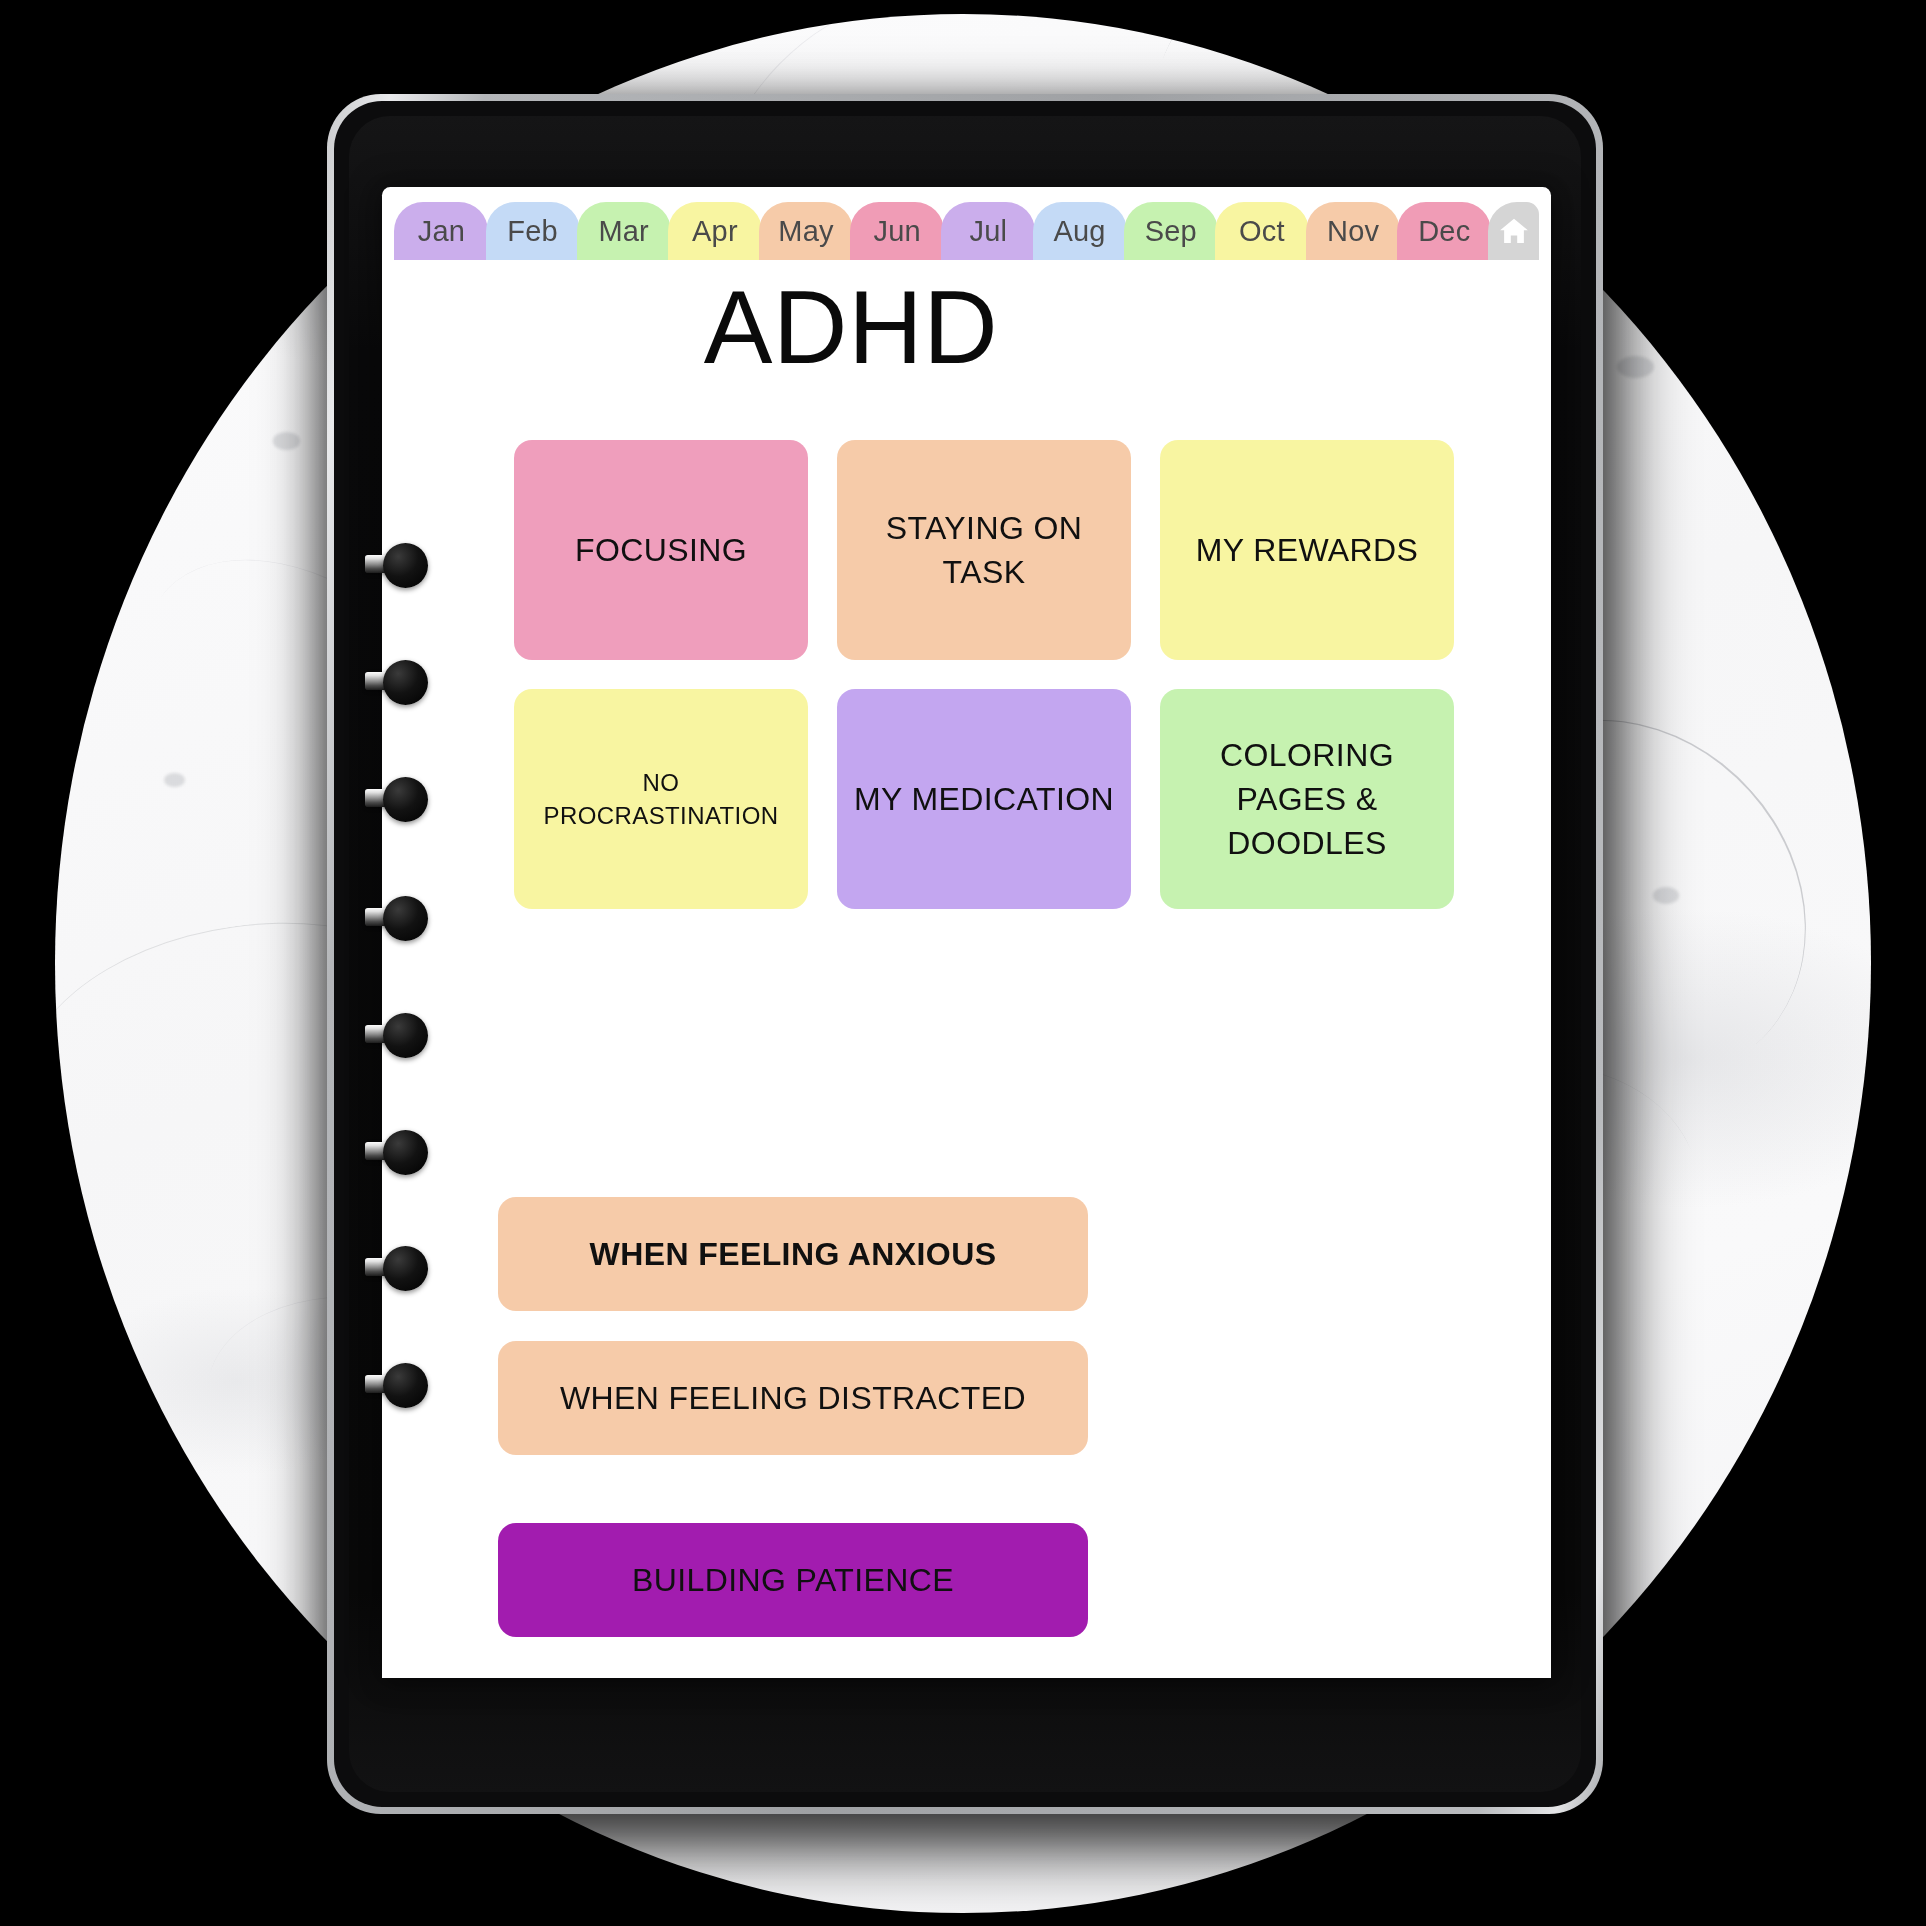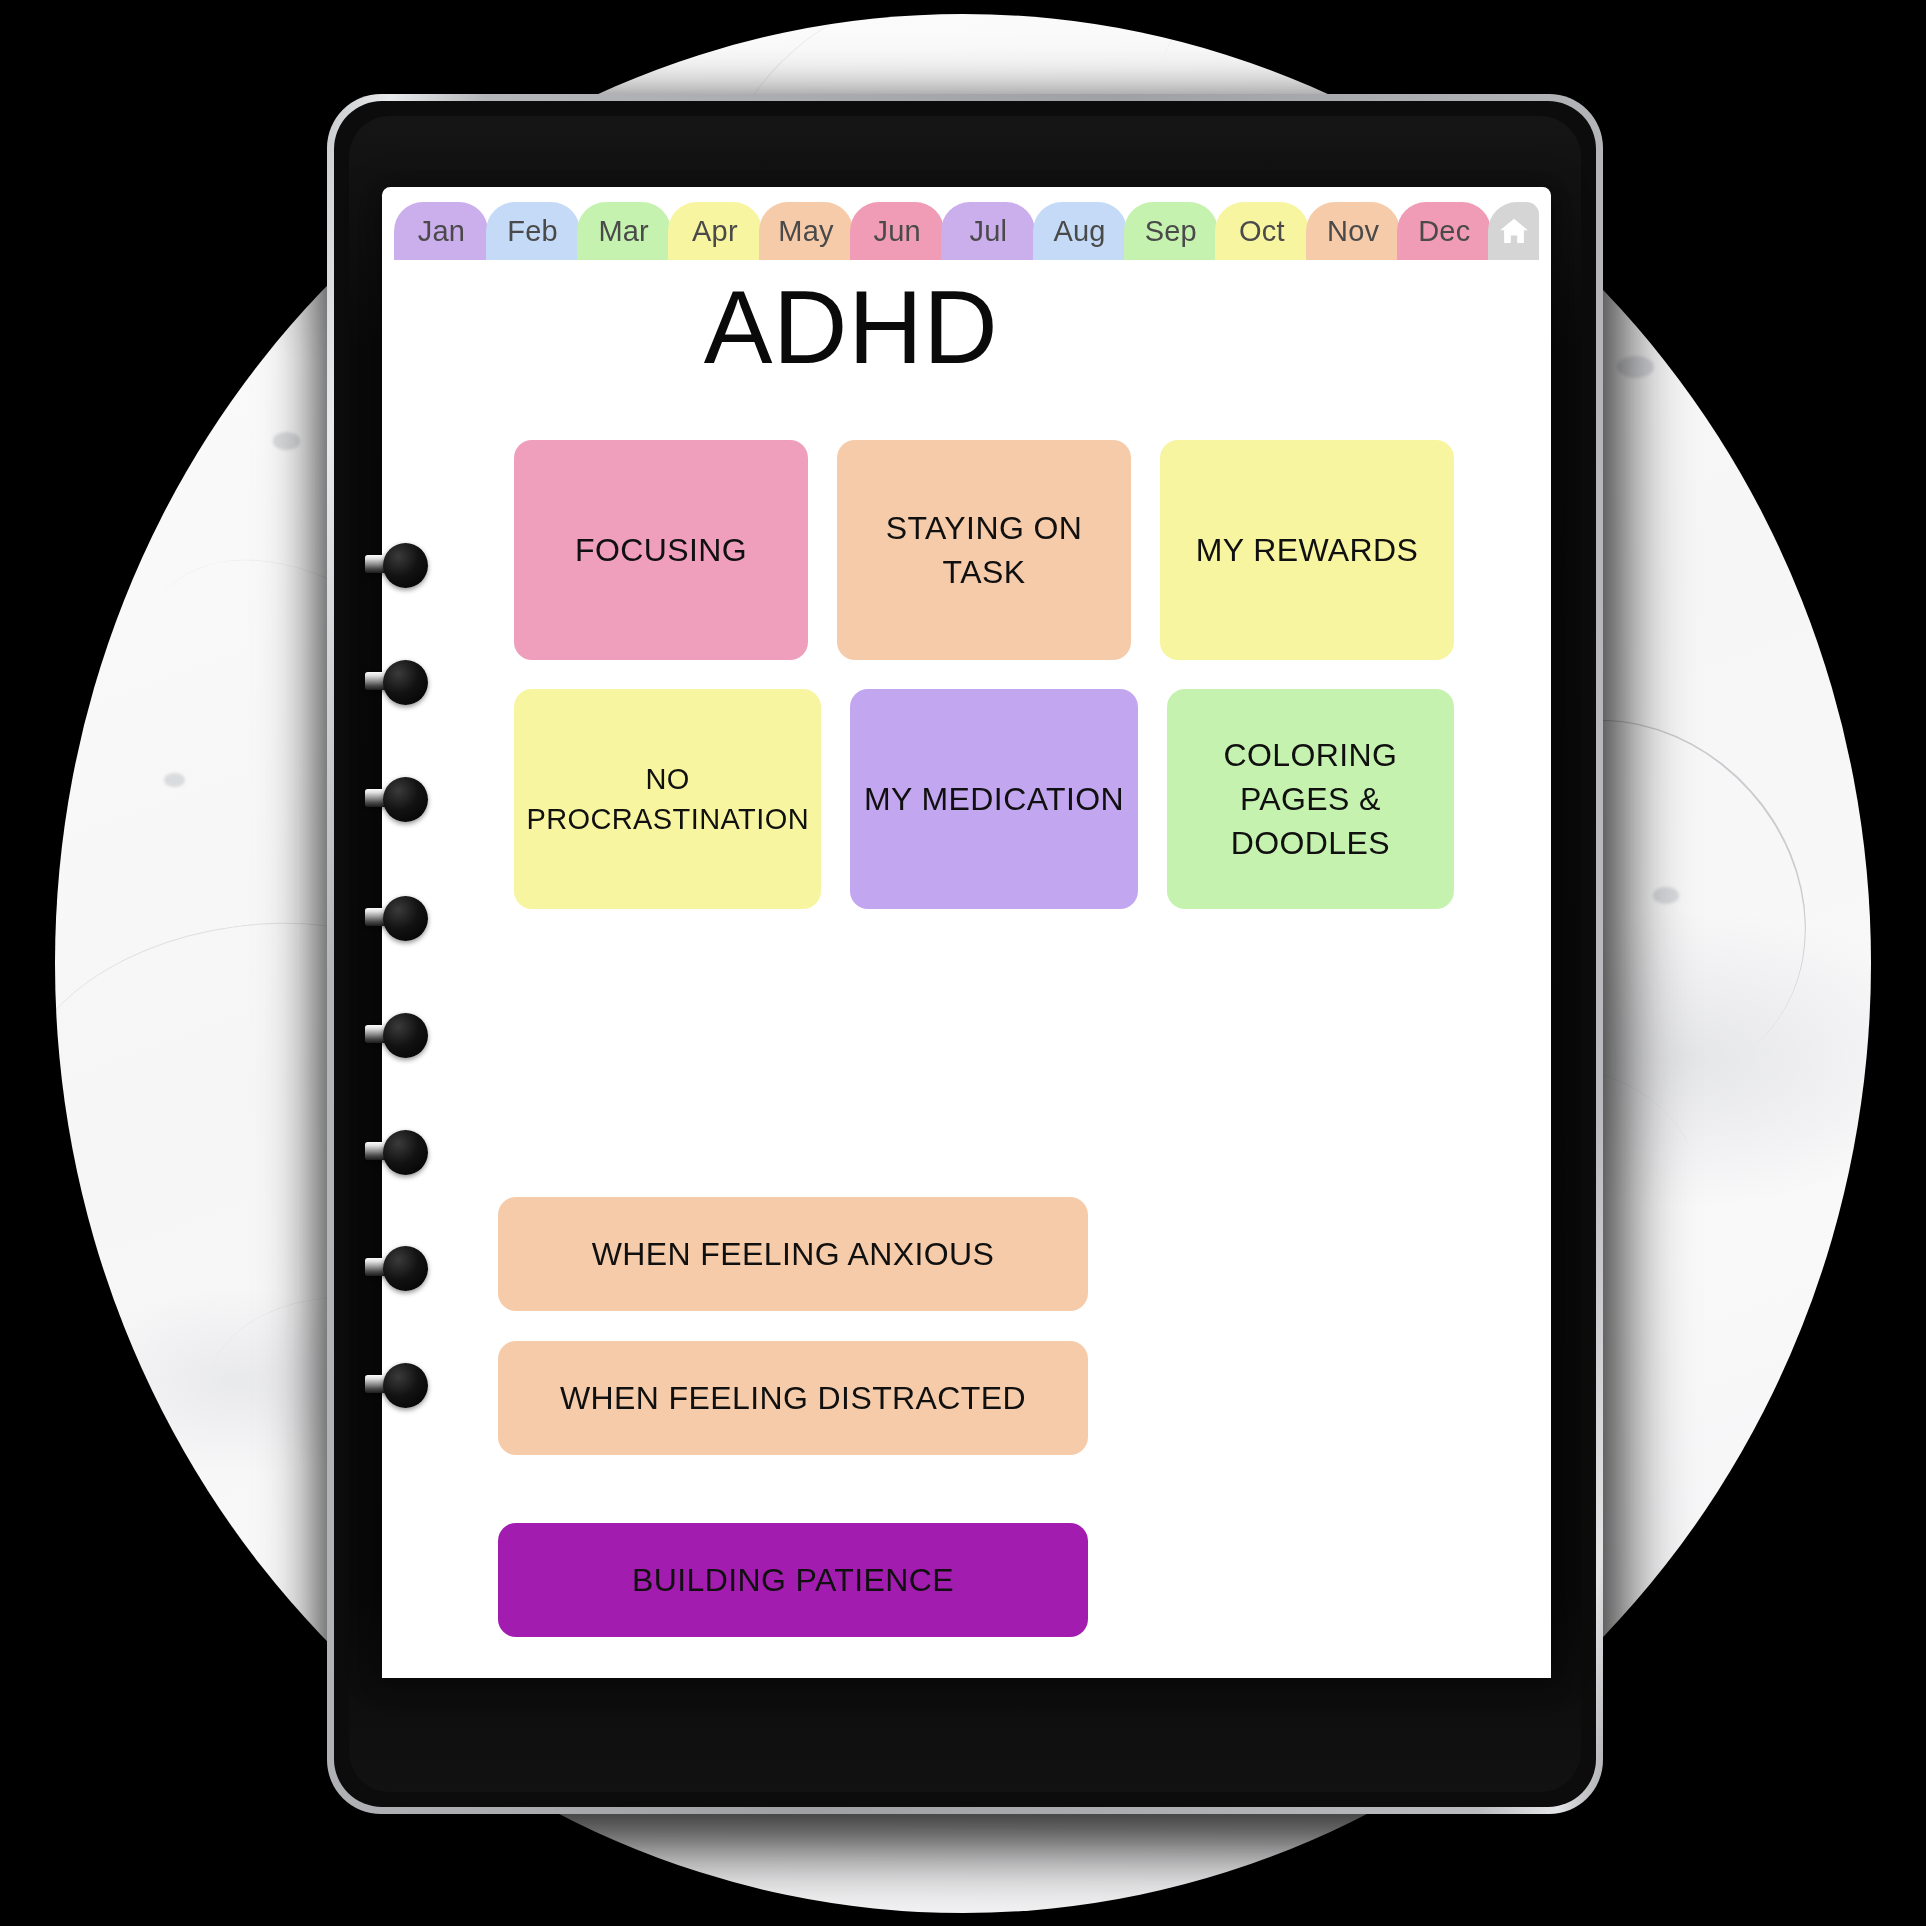--- a/index.html
+++ b/index.html
@@ -197,21 +197,21 @@
     align-items: center;
     justify-content: center;
     text-align: center;
     padding: 0 12.4px;
     box-sizing: border-box;
     font-size: 32px;
     line-height: 1.38;
     color: #101010;
     letter-spacing: 0.4px;
   }
-  .tile.small-text { font-size: 29px; }
+  .tile.small-text { font-size: 24px; }
 
   
   .bottom {
     position: absolute;
     left: 116px; top: 1010px;
     width: 940px;
     display: flex;
     gap: 29px;
   }
   .bars-col {
@@ -364,21 +364,21 @@
           </div>
         <div class="tile" style="background: rgb(198, 242, 176);">
             <span>COLORING PAGES &amp; DOODLES</span>
           </div>
       </div>
 
     </div>
 
     <div class="bottom">
       <div class="bars-col">
-        <div class="bar" style="background: rgb(246, 203, 169);">
+        <div class="bar" style="background: rgb(246, 203, 169); font-weight: bold;">
             <span>WHEN FEELING ANXIOUS</span>
           </div>
         <div class="bar" style="background: rgb(246, 203, 169);">
             <span>WHEN FEELING DISTRACTED</span>
           </div>
         <div class="bar" style="background: #a21caf; margin-top: 38px;">
             <span>BUILDING PATIENCE</span>
           </div>
       </div>
     </div>

